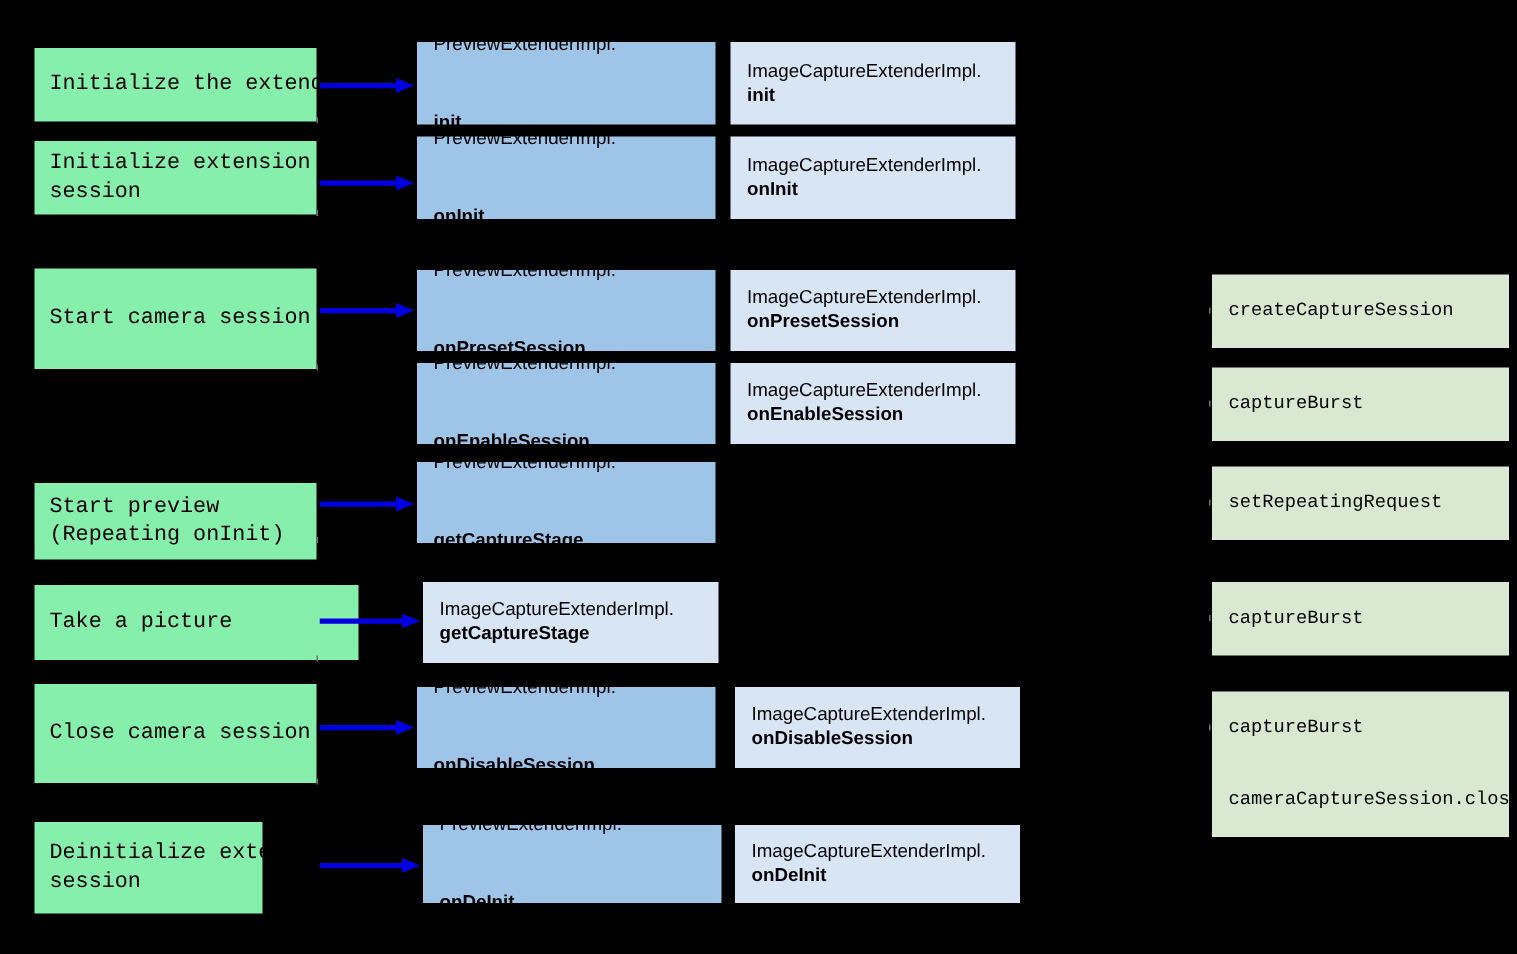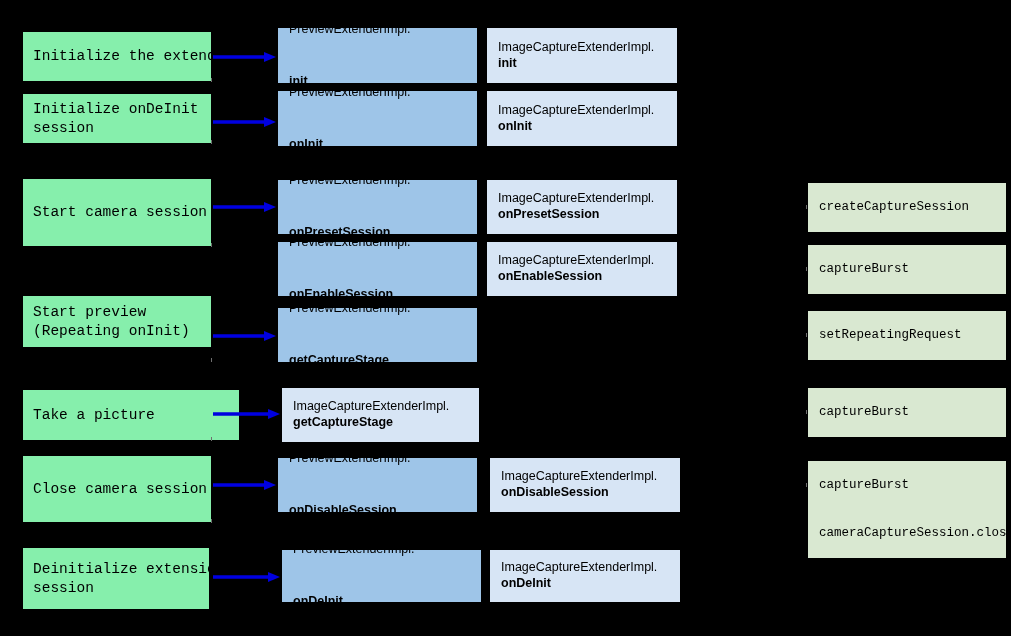--- a/index.html
+++ b/index.html
@@ -79,37 +79,37 @@
   }
 </style>
 </head>
 <body>
 
 <div id="canvas">
     <div class="box box-yellow" style="left: 23px; top: 32px; width: 188px; height: 49px;">
       <span class="lbl-line">Initialize the extender</span>
     </div>
     <div class="box box-yellow" style="left: 23px; top: 94px; width: 188px; height: 49px;">
-      <span class="lbl-line">Initialize onDeInit</span>
+      <span class="lbl-line">Initialize extension</span>
       <span class="lbl-line">session</span>
     </div>
     <div class="box box-yellow" style="left: 23px; top: 179px; width: 188px; height: 67px;">
       <span class="lbl-line">Start camera session</span>
     </div>
-    <div class="box box-yellow" style="left: 23px; top: 296px; width: 188px; height: 51px;">
+    <div class="box box-yellow" style="left: 23px; top: 322px; width: 188px; height: 51px;">
       <span class="lbl-line">Start preview</span>
       <span class="lbl-line">(Repeating onInit)</span>
     </div>
     <div class="box box-yellow" style="left: 23px; top: 390px; width: 216px; height: 50px;">
       <span class="lbl-line">Take a picture</span>
     </div>
     <div class="box box-yellow" style="left: 23px; top: 456px; width: 188px; height: 66px;">
       <span class="lbl-line">Close camera session</span>
     </div>
-    <div class="box box-yellow" style="left: 23px; top: 548px; width: 186px; height: 61px;">
+    <div class="box box-yellow" style="left: 23px; top: 548px; width: 152px; height: 61px;">
       <span class="lbl-line">Deinitialize extension</span>
       <span class="lbl-line">session</span>
     </div>
     <div class="box box-blue-dark" style="left: 278px; top: 28px; width: 199px; height: 55px;">
       <span class="cls">PreviewExtenderImpl.</span>
       <span class="mth">init</span>
     </div>
     <div class="box box-blue-dark" style="left: 278px; top: 91px; width: 199px; height: 55px;">
       <span class="cls">PreviewExtenderImpl.</span>
       <span class="mth">onInit</span>

